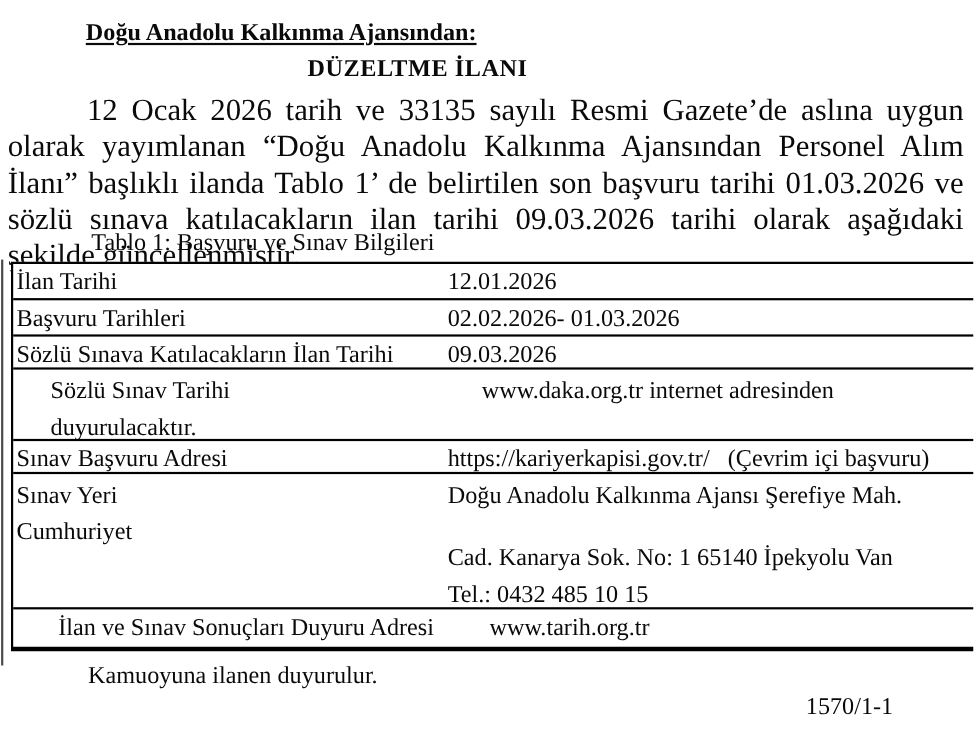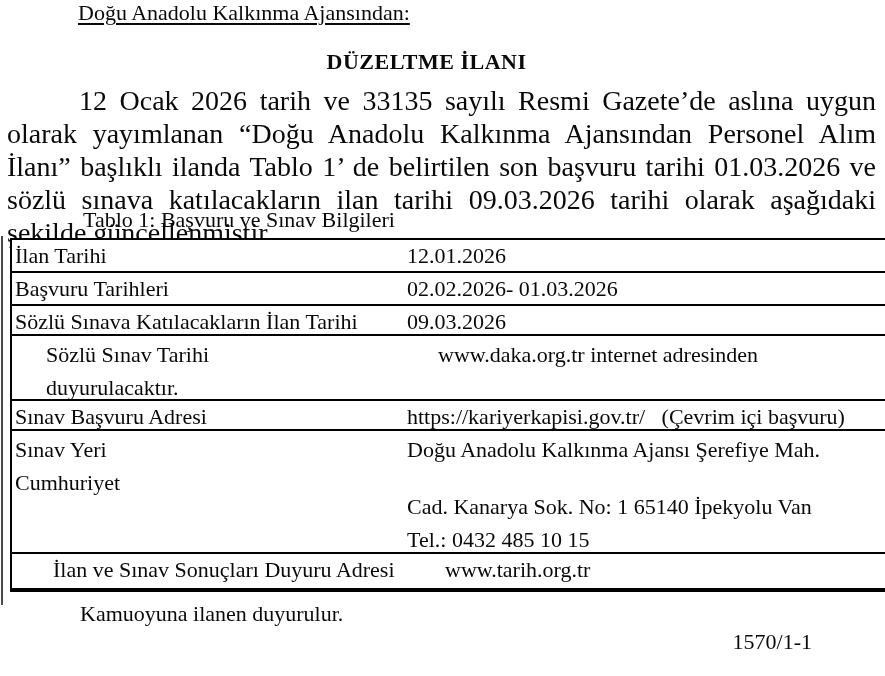--- a/index.html
+++ b/index.html
@@ -14,35 +14,34 @@
     background: #ffffff;
     color: #0a0a0a;
     font-family: "Liberation Serif", "DejaVu Serif", serif;
     font-size: 22px;
     overflow: hidden;
   }
   .abs { position: absolute; }
 
   #agency-heading {
     left: 78px;
-    top: 0;
-    font-weight: normal;
+    top: 16px;
+    font-weight: bold;
     text-decoration: underline;
     text-underline-offset: 3px;
     text-decoration-thickness: 2px;
     white-space: nowrap;
   }
   #notice-title {
     left: 0;
     top: 49px;
     width: 759px;
     text-align: center;
     font-weight: bold;
     letter-spacing: 0.5px;
-    margin-left: 47px;
   }
   #intro-paragraph {
     left: 7px;
     top: 84px;
     width: 869px;
     text-align: justify;
     text-indent: 72px;
     line-height: 33px;
     font-size: 28px;
   }

